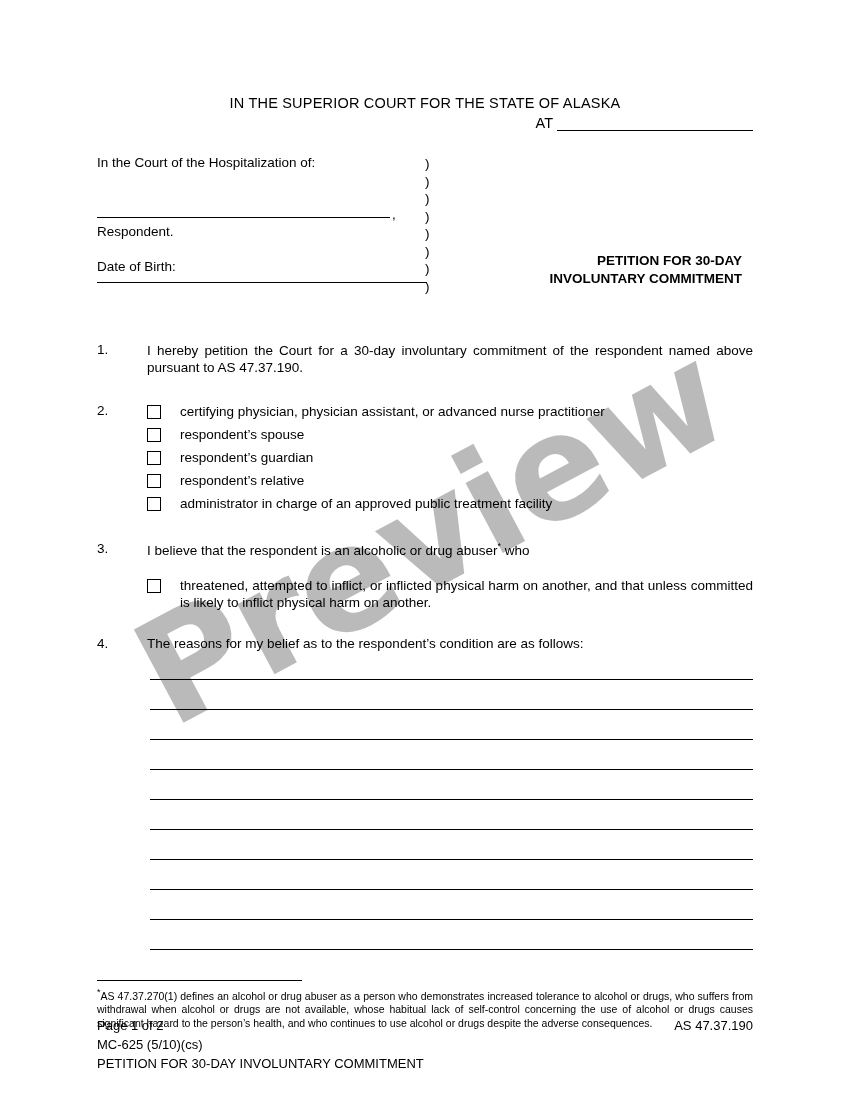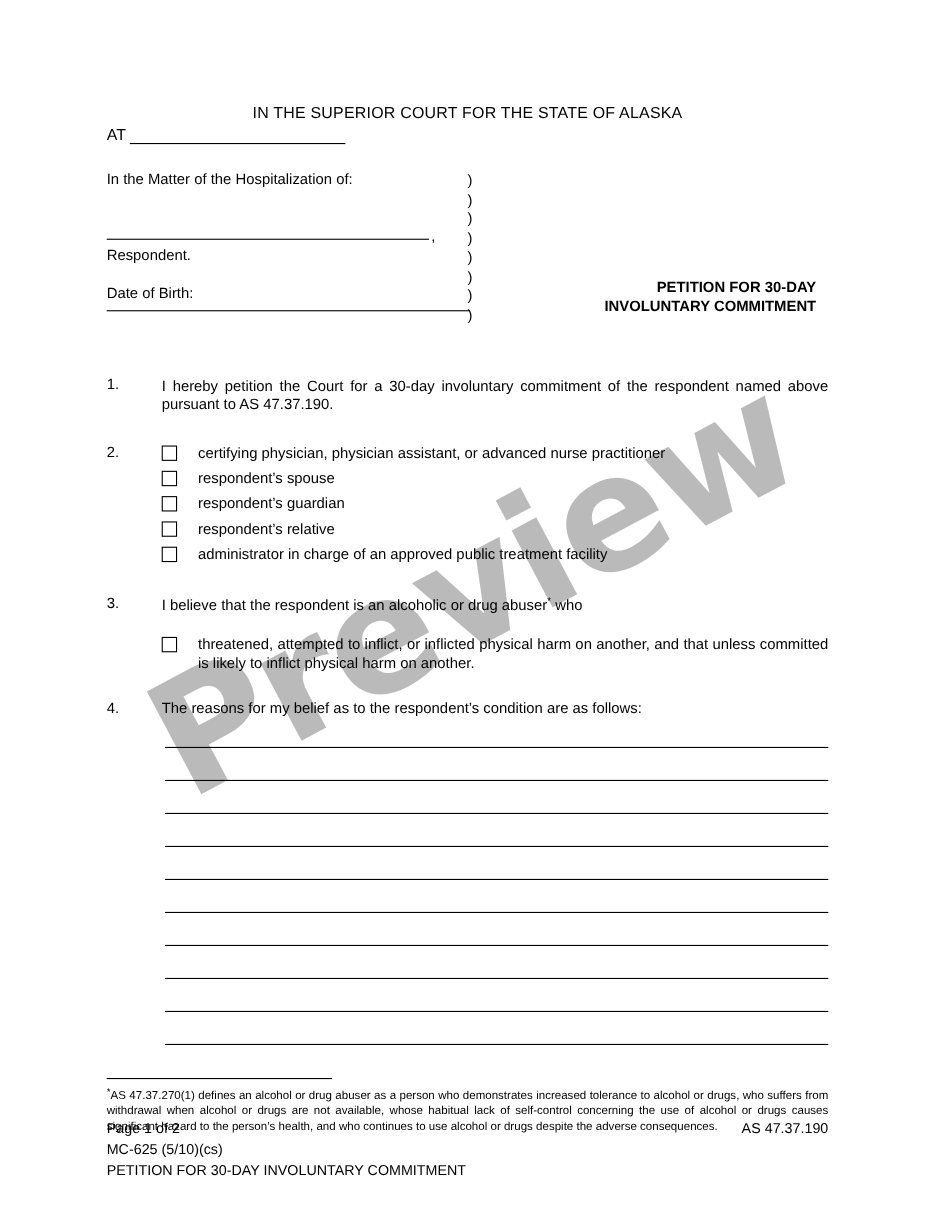--- a/index.html
+++ b/index.html
@@ -62,21 +62,21 @@
 
   .court-title {
     text-align: center;
     font-size: 14.5px;
     letter-spacing: 0.2px;
     margin: 0;
     padding: 0;
     white-space: nowrap;
   }
   .court-at {
-    text-align: left;
+    text-align: right;
     font-size: 14.5px;
     margin-top: 4px;
     white-space: nowrap;
   }
   .at-label { margin-right: 4px; }
   .rule-inline {
     display: inline-block;
     border-bottom: 1px solid #000;
     height: 13px;
     vertical-align: bottom;
@@ -253,21 +253,21 @@
 
   <div class="doc">
 
     <div class="court-title">IN THE SUPERIOR COURT FOR THE STATE OF ALASKA</div>
     <div class="court-at">
       <span class="at-label">AT</span><span class="rule-inline" style="width:196px;"></span>
     </div>
 
     <div class="caption">
       <div class="caption-left">
-        <div class="cap-line1">In the Matter of the Hospitalization of:</div>
+        <div class="cap-line1">In the Court of the Hospitalization of:</div>
         <div class="cap-name-rule"></div>
         <div class="cap-comma">,</div>
         <div class="cap-respondent">Respondent.</div>
         <div class="cap-dob">Date of Birth:</div>
         <div class="cap-dob-rule"></div>
       </div>
 
       <div class="parens">
         <div>)</div>
         <div>)</div>

